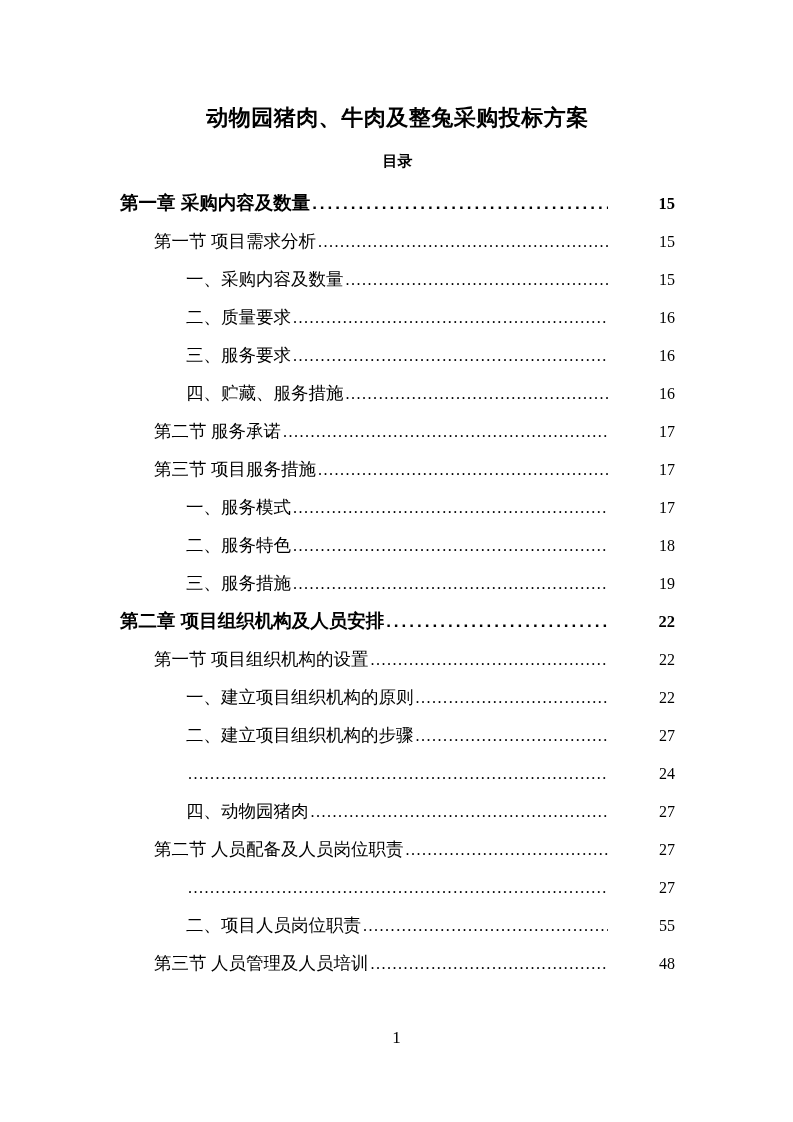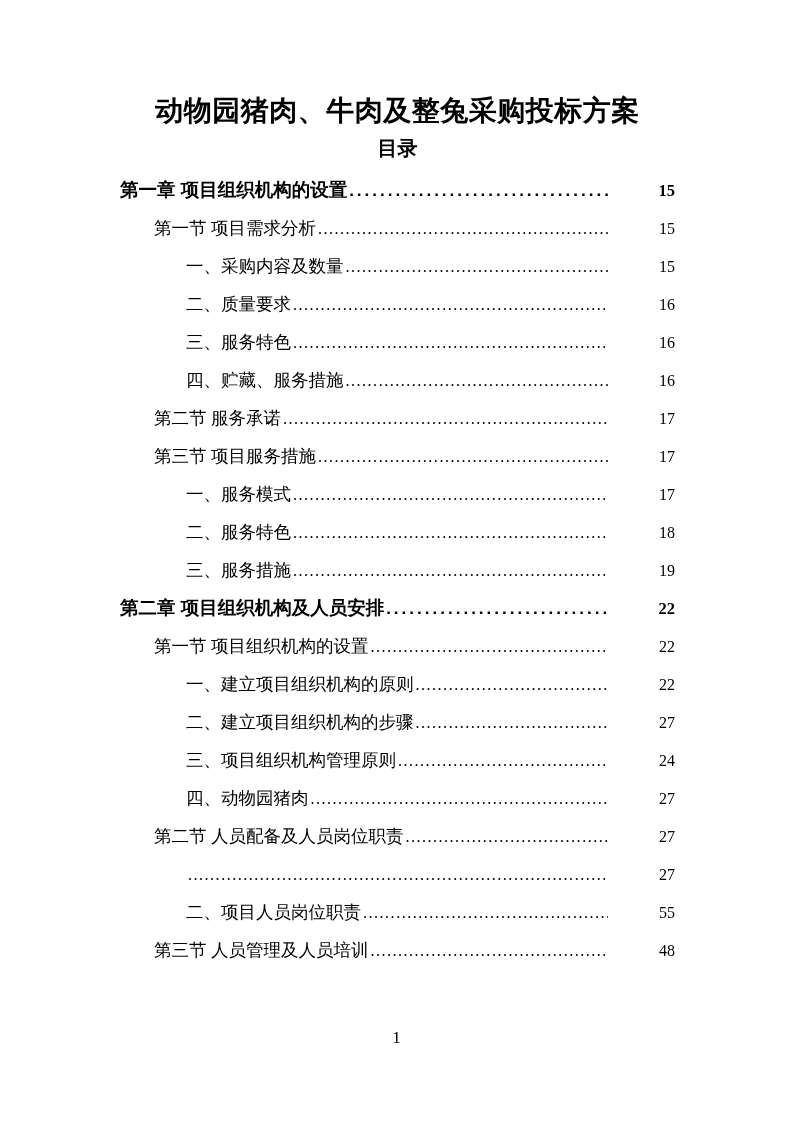--- a/index.html
+++ b/index.html
@@ -14,32 +14,32 @@
     background: #ffffff;
     color: #000000;
     box-sizing: border-box;
     padding: 86px 118px 0 120px;
     overflow: hidden;
     font-family: "Liberation Serif", "DejaVu Serif", serif;
   }
   .doc-title {
     font-family: "Liberation Sans", "DejaVu Sans", sans-serif;
     font-weight: bold;
-    font-size: 28px;
+    font-size: 22px;
     line-height: 49px;
     text-align: center;
     max-width: 568px;
-    margin: 0 auto;
+    margin: 7px auto;
     word-break: break-all;
     letter-spacing: 0.5px;
   }
   .toc-heading {
     font-family: "Liberation Sans", "DejaVu Sans", sans-serif;
     font-weight: bold;
-    font-size: 20px;
+    font-size: 15px;
     line-height: 24px;
     text-align: center;
     margin-top: 1px;
   }
   .toc {
     margin-top: 11px;
   }
   .toc-row {
     display: flex;
     align-items: baseline;
@@ -104,41 +104,41 @@
 <body>
 
 <div class="page">
 
   <div class="doc-title">动物园猪肉、牛肉及整兔采购投标方案</div>
 
   <div class="toc-heading">目录</div>
 
   <div class="toc" id="toc-list">
       <div class="toc-row chapter">
-    <span class="toc-label">第一章 项目组织机构的设置</span>
+    <span class="toc-label">第一章 采购内容及数量</span>
     <span class="toc-leader"></span>
     <span class="toc-page">15</span>
   </div>
       <div class="toc-row section">
     <span class="toc-label">第一节 项目需求分析</span>
     <span class="toc-leader"></span>
     <span class="toc-page">15</span>
   </div>
       <div class="toc-row item">
     <span class="toc-label">一、采购内容及数量</span>
     <span class="toc-leader"></span>
     <span class="toc-page">15</span>
   </div>
       <div class="toc-row item">
     <span class="toc-label">二、质量要求</span>
     <span class="toc-leader"></span>
     <span class="toc-page">16</span>
   </div>
       <div class="toc-row item">
-    <span class="toc-label">三、服务特色</span>
+    <span class="toc-label">三、服务要求</span>
     <span class="toc-leader"></span>
     <span class="toc-page">16</span>
   </div>
       <div class="toc-row item">
     <span class="toc-label">四、贮藏、服务措施</span>
     <span class="toc-leader"></span>
     <span class="toc-page">16</span>
   </div>
       <div class="toc-row section">
     <span class="toc-label">第二节 服务承诺</span>
@@ -179,21 +179,20 @@
     <span class="toc-label">一、建立项目组织机构的原则</span>
     <span class="toc-leader"></span>
     <span class="toc-page">22</span>
   </div>
       <div class="toc-row item">
     <span class="toc-label">二、建立项目组织机构的步骤</span>
     <span class="toc-leader"></span>
     <span class="toc-page">27</span>
   </div>
       <div class="toc-row item">
-    <span class="toc-label">三、项目组织机构管理原则</span>
     <span class="toc-leader"></span>
     <span class="toc-page">24</span>
   </div>
       <div class="toc-row item">
     <span class="toc-label">四、动物园猪肉</span>
     <span class="toc-leader"></span>
     <span class="toc-page">27</span>
   </div>
       <div class="toc-row section">
     <span class="toc-label">第二节 人员配备及人员岗位职责</span>

